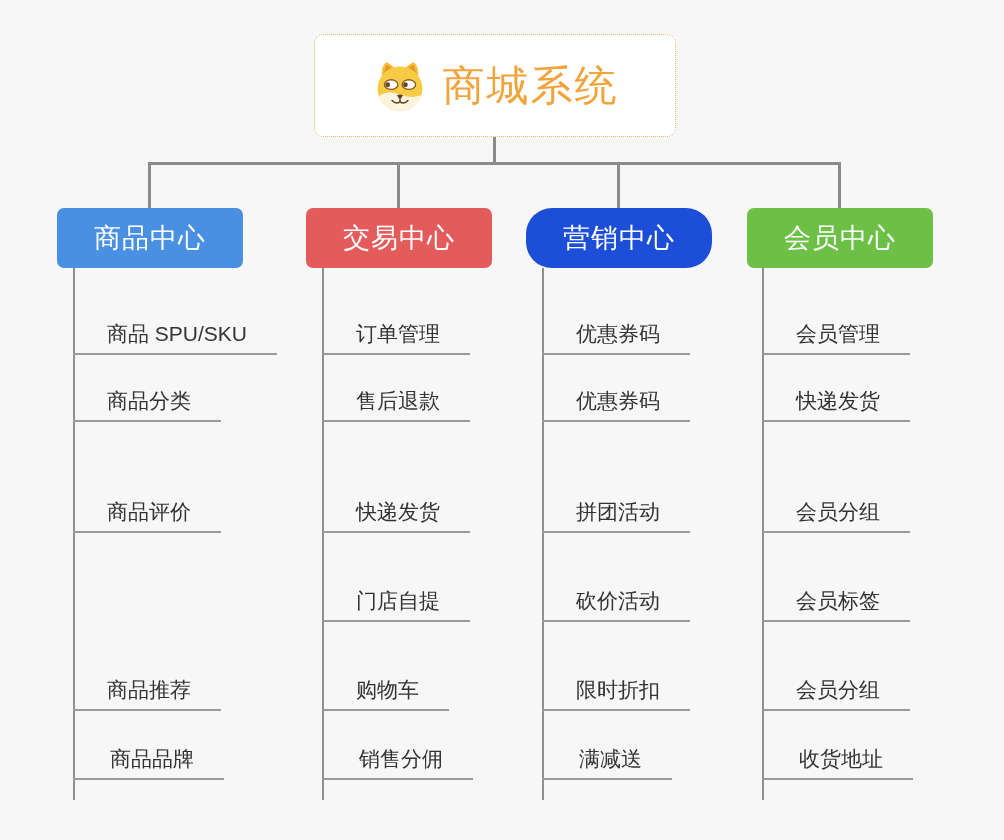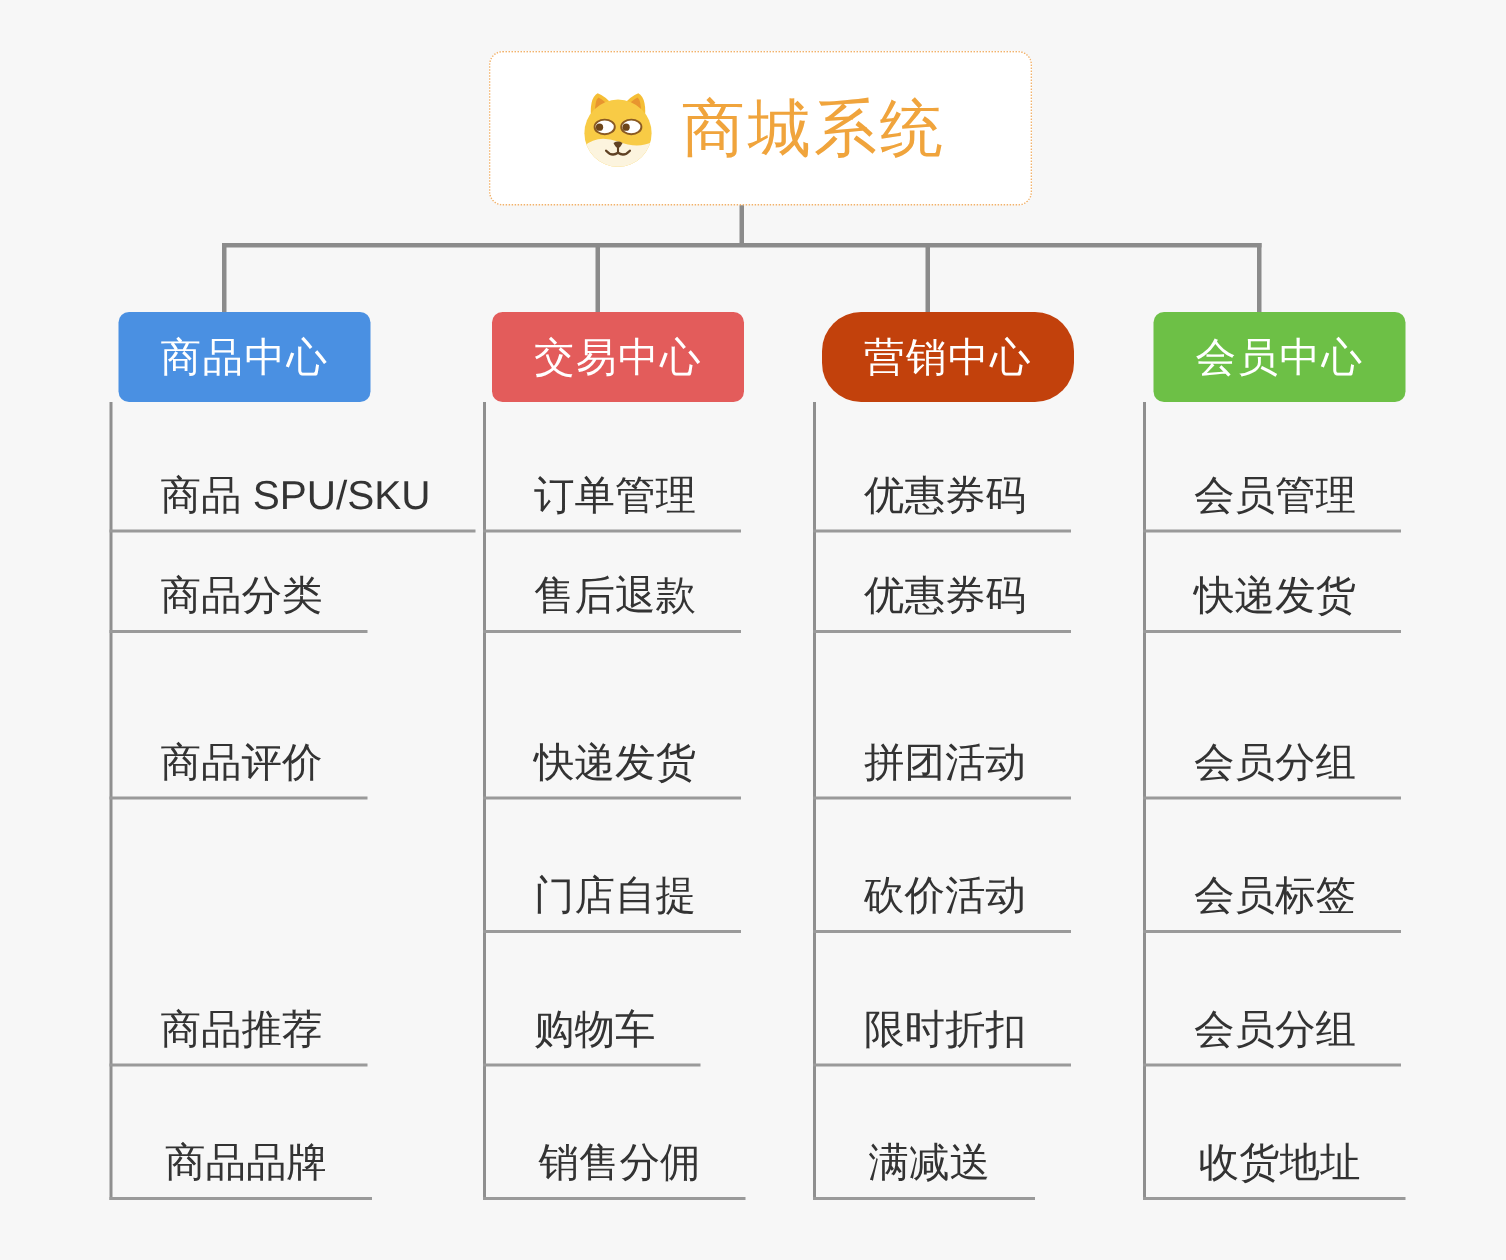--- a/index.html
+++ b/index.html
@@ -38,76 +38,74 @@
     width: 362px; height: 103px;
     box-sizing: border-box;
     background: #FFFFFF;
     border: 1px dotted #F2B26B;
     border-radius: 9px;
     display: flex;
     align-items: center;
     justify-content: center;
     gap: 15px;
     cursor: pointer;
-    margin-left: 12px;
   }
   .root-title {
     font-size: 42px;
     font-weight: 500;
     letter-spacing: 2px;
     white-space: nowrap;
   }
   .dog-icon { width: 56px; height: 56px; flex: 0 0 auto; }
 
   
   .branch-header {
     position: absolute;
     top: 208px;
-    width: 168px; height: 60px;
+    width: 186px; height: 60px;
     border-radius: 7px;
     color: #FFFFFF;
     font-size: 27px;
     letter-spacing: 1px;
     display: flex;
     align-items: center;
     justify-content: center;
     white-space: nowrap;
     cursor: pointer;
-    margin-left: 22px;
   }
   .bh-0 { left: 57px; }
   .bh-1 { left: 306px; }
   .bh-2 { left: 526px; }
   .bh-3 { left: 747px; }
 
   
   .leaf {
     position: absolute;
     box-sizing: border-box;
     height: 36px;
     padding: 0 30px 5px 34px;
     border-bottom: 2px solid #9A9A9A;
     display: flex;
     align-items: flex-end;
     width: max-content;
-    font-size: 27px;
+    font-size: 21px;
     color: #333333;
     white-space: nowrap;
     cursor: pointer;
   }
   .lx-0 { left: 73px; }
   .lx-1 { left: 322px; }
   .lx-2 { left: 542px; }
   .lx-3 { left: 762px; }
   .ly-0 { top: 319px; }
   .ly-1 { top: 386px; }
   .ly-2 { top: 497px; }
   .ly-3 { top: 586px; }
   .ly-4 { top: 675px; }
-  .ly-5 { top: 764px; padding-left: 37px; }
+  .ly-5 { top: 744px; padding-left: 37px; }
 </style>
 </head>
 <body>
 
 <div class="canvas">
 
   <div class="conn root-stub"></div>
   <div class="conn h-line"></div>
   <div class="conn drop drop-0"></div>
   <div class="conn drop drop-1"></div>
@@ -136,21 +134,21 @@
       <circle cx="35.8" cy="28.7" r="2.6" fill="#6D451A"></circle>
       <path d="M26.8 40 Q30 38 33.2 40 Q31.6 43.6 30 43.6 Q28.4 43.6 26.8 40 Z" fill="#5F4123"></path>
       <path d="M30 43.5 L30 47" stroke="#5F4123" stroke-width="1.5" fill="none" stroke-linecap="round"></path>
       <path d="M21.5 45.5 Q25.5 50 30 47 Q34.5 50 38.5 45.5" stroke="#5F4123" stroke-width="1.6" fill="none" stroke-linecap="round"></path>
     </svg>
     <span class="root-title" style="color: rgb(240, 164, 60);">商城系统</span>
   </div>
 
   <div class="branch-header bh-0" style="background-color: rgb(74, 144, 226);">商品中心</div>
   <div class="branch-header bh-1" style="background-color: rgb(227, 92, 91);">交易中心</div>
-  <div class="branch-header bh-2" style="background-color: #c2410c; border-radius: 26px;">营销中心</div>
+  <div class="branch-header bh-2" style="background-color: #1d4ed8; border-radius: 26px;">营销中心</div>
   <div class="branch-header bh-3" style="background-color: rgb(109, 192, 70);">会员中心</div>
 
   <div class="leaf lx-0 ly-0">商品 SPU/SKU</div>
   <div class="leaf lx-0 ly-1">商品分类</div>
   <div class="leaf lx-0 ly-2">商品评价</div>
   <div class="leaf lx-0 ly-4">商品推荐</div>
   <div class="leaf lx-0 ly-5">商品品牌</div>
 
   <div class="leaf lx-1 ly-0">订单管理</div>
   <div class="leaf lx-1 ly-1">售后退款</div>

